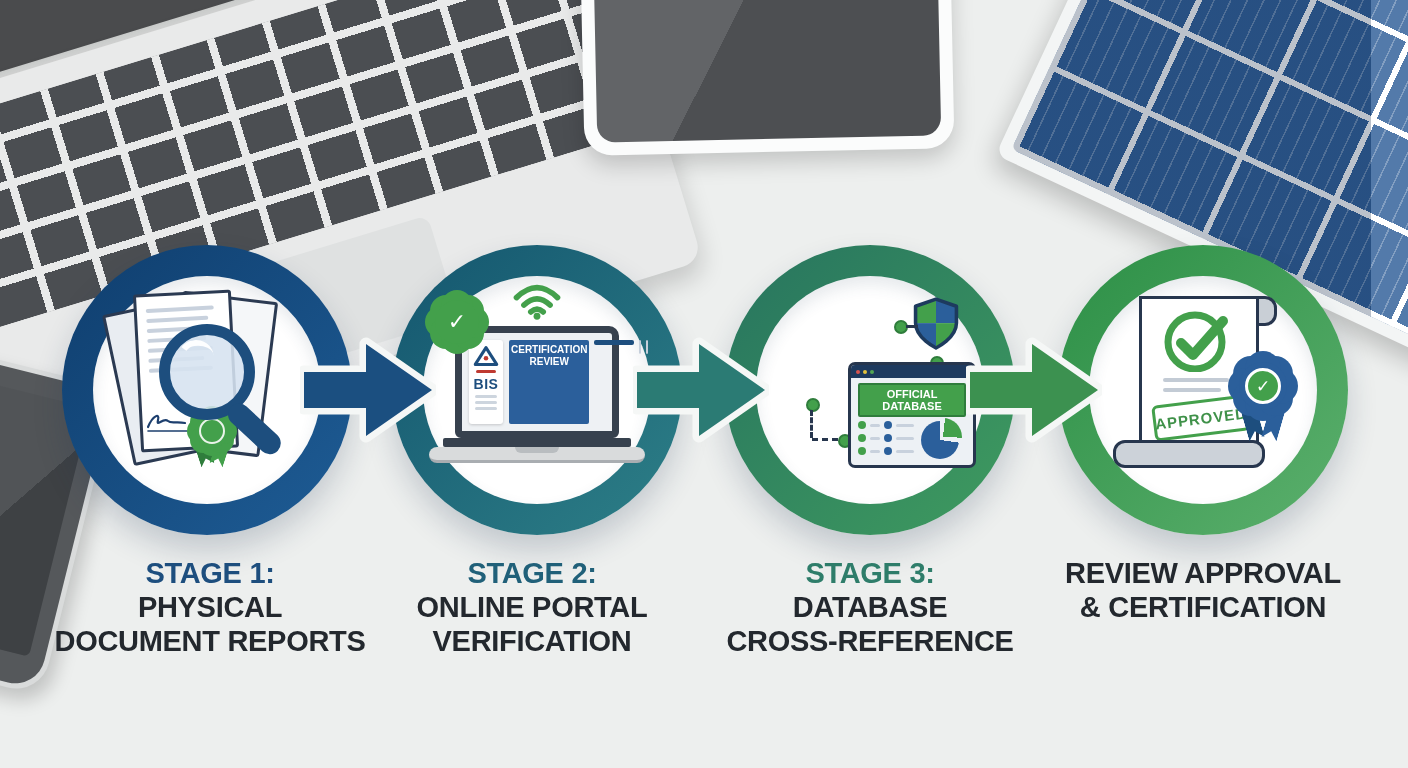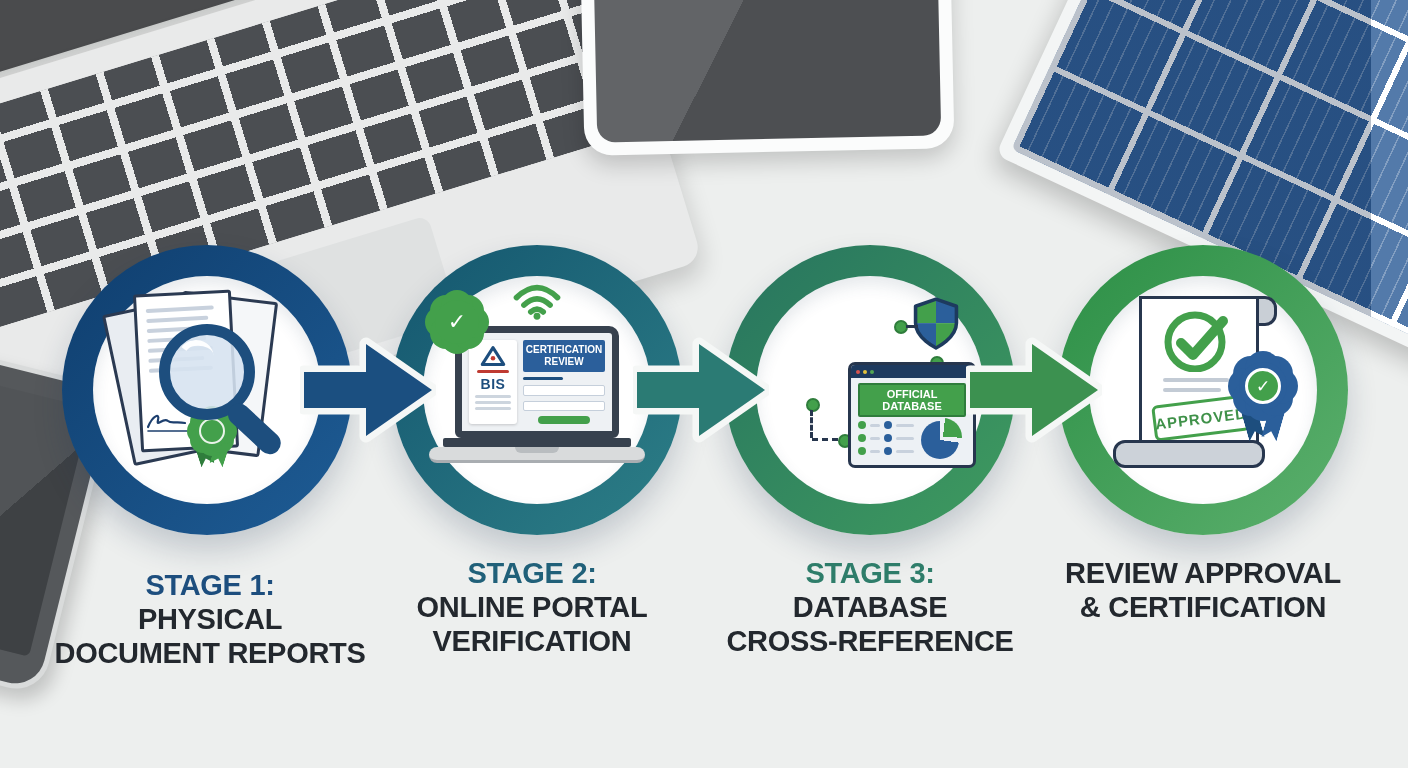--- a/index.html
+++ b/index.html
@@ -52,21 +52,21 @@
   .inner-circle{position:absolute;left:31px;top:31px;width:228px;height:228px;border-radius:50%;background:#fff;
                 box-shadow:inset 0 8px 16px rgba(50,70,100,.12);}
   .icon-wrap{position:absolute;left:29px;top:29px;width:232px;height:232px;}
 
   
   .arrow{position:absolute;top:332px;}
 
   
   .stage-label{position:absolute;top:556px;width:360px;text-align:center;font-weight:700;
                font-size:29px;line-height:34px;letter-spacing:-.3px;color:#23282e;}
-  .lh-s1{color:#1d4e7e;margin-top:12px;} .lh-s2{color:#206079;} .lh-s3{color:#2e7d6a;} .lh-s4{color:#3f9149;}
+  .lh-s1{color:#1d4e7e;} .lh-s2{color:#206079;} .lh-s3{color:#2e7d6a;} .lh-s4{color:#3f9149;}
 
   
   .abs{position:absolute;}
   .gline{background:#c8d1dd;border-radius:2px;height:4px;}
   .dot{position:absolute;border-radius:50%;}
   .scallop{position:absolute;border-radius:50%;display:flex;align-items:center;justify-content:center;
            color:#fff;font-weight:700;}
   .scal-green-sm{width:34px;height:34px;background:#43a04b;
     box-shadow:0 -12px 0 -4px #43a04b,9px -9px 0 -4px #43a04b,12px 0 0 -4px #43a04b,9px 9px 0 -4px #43a04b,
                0 12px 0 -4px #43a04b,-9px 9px 0 -4px #43a04b,-12px 0 0 -4px #43a04b,-9px -9px 0 -4px #43a04b;}
@@ -89,21 +89,21 @@
           transform:rotate(43deg);transform-origin:0 50%;}
 
   
   .lt-screen{position:absolute;border:7px solid #37414e;border-radius:10px 10px 6px 6px;background:#eef1f4;
              display:flex;gap:6px;padding:7px;box-sizing:border-box;}
   .bis-card{width:48px;background:#fff;border-radius:3px;box-shadow:0 1px 3px rgba(0,0,0,.18);
             display:flex;flex-direction:column;align-items:center;gap:3px;padding:5px 4px;box-sizing:border-box;}
   .bis-word{font-size:14px;font-weight:700;color:#1d4e7e;letter-spacing:.5px;}
   .redline{width:80%;height:3px;background:#bf3a31;border-radius:2px;}
   .bis-line{width:88%;height:3px;background:#cdd5de;border-radius:2px;}
-  .portal-col{flex:1;display:flex;flex-direction:column;gap:5px;}
+  .portal-col{flex:1;display:flex;flex-direction:row;gap:5px;}
   .portal-head{background:#2b5f9b;color:#fff;font-size:10px;font-weight:700;text-align:center;
                line-height:12px;padding:4px 2px;border-radius:2px;}
   .mini-bar{width:40px;height:5px;background:#1d4e7e;border-radius:2px;}
   .field{height:12px;background:#fff;border:1.5px solid #c5cfdb;border-radius:2px;}
   .go-btn{width:52px;height:12px;background:#43a04b;border-radius:7px;align-self:center;}
   .lt-hinge{position:absolute;background:#37414e;border-radius:2px;}
   .lt-base{position:absolute;background:#d9dbdc;border-radius:9px;border-bottom:3px solid #a9adb1;}
   .lt-notch{position:absolute;left:50%;transform:translateX(-50%);top:0;width:44px;height:6px;
             background:#b9bdc0;border-radius:0 0 6px 6px;}
 

